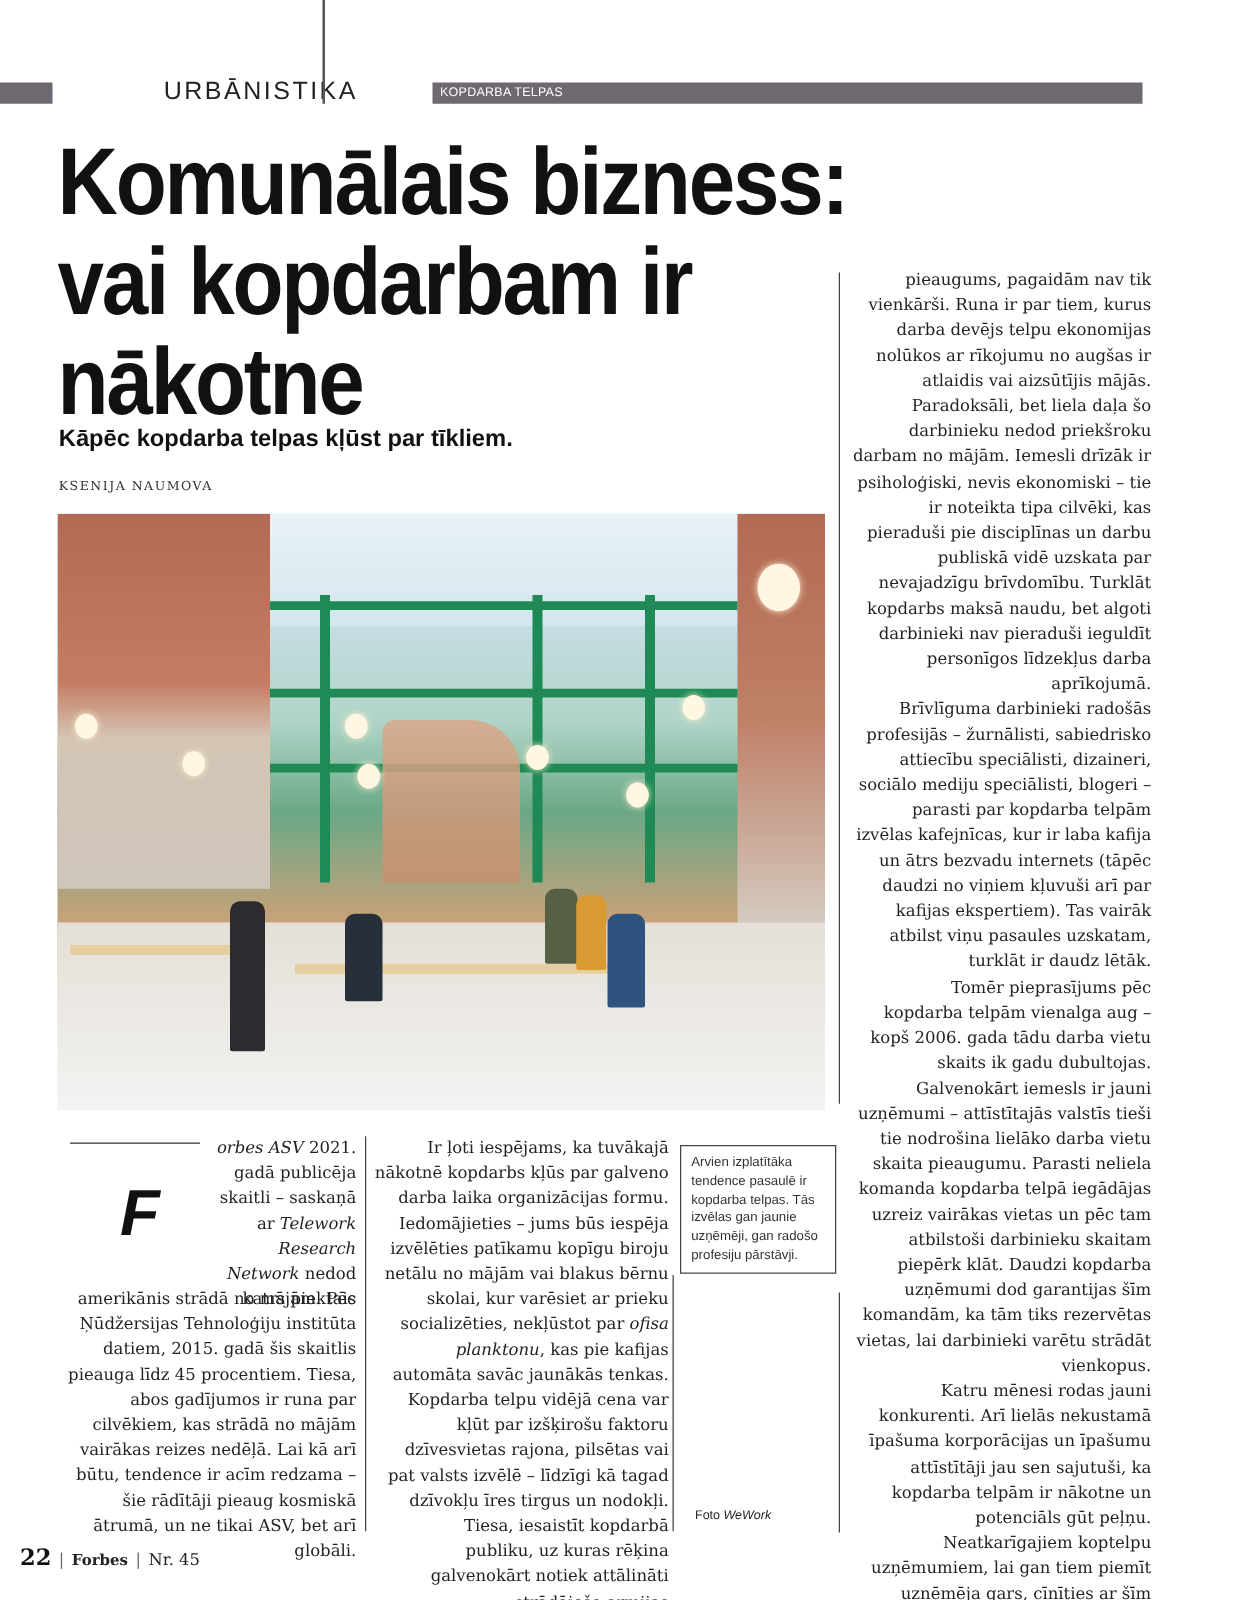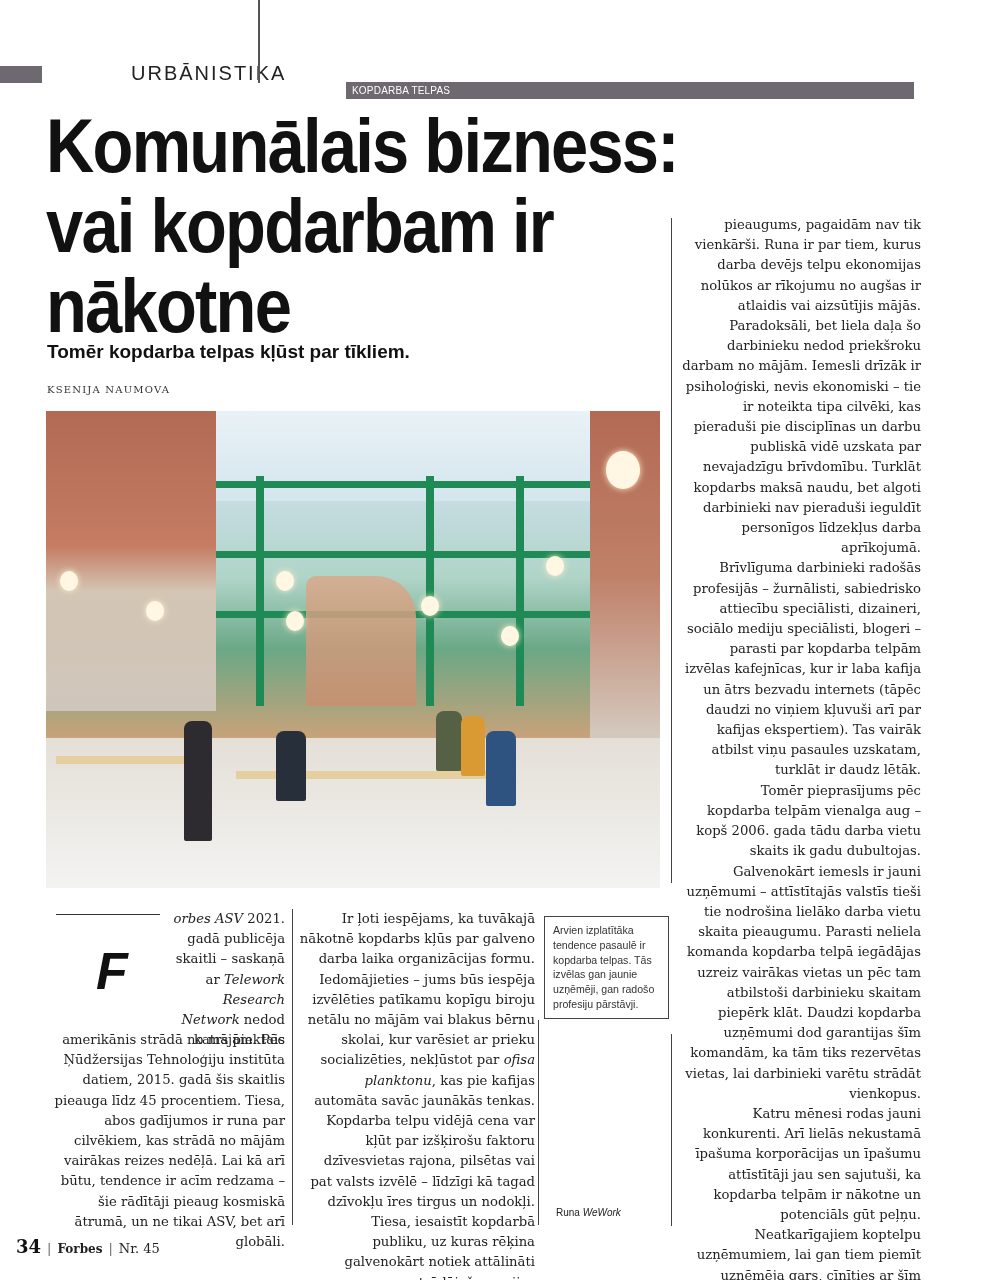--- a/index.html
+++ b/index.html
@@ -5,21 +5,21 @@
   * { box-sizing: border-box; margin: 0; padding: 0; }
   html, body { width: 991px; height: 1280px; background: #ffffff; overflow: hidden; }
   body { position: relative; font-family: "DejaVu Serif", serif; color: #1a1a1a; }
 
   .abs { position: absolute; }
 
   
   .bar-left { left: 0; top: 66px; width: 42px; height: 17px; background: #6e6870; }
   .section { left: 87px; top: 62px; font-family: "Liberation Sans", sans-serif; font-size: 20px; letter-spacing: 2px; color: #222; margin-left: 44px; }
   .top-rule { left: 258px; top: 0; width: 2px; height: 83px; background: #555; }
-  .bar-right { left: 346px; top: 82px; width: 568px; height: 17px; background: #6e6870; }
+  .bar-right { left: 346px; top: 66px; width: 568px; height: 17px; background: #6e6870; }
   .bar-right span { display: block; color: #fff; font-family: "Liberation Sans", sans-serif; font-size: 10px; line-height: 17px; padding-left: 6px; letter-spacing: 0.2px; }
 
   
   .title { left: 46px; top: 106px; width: 720px; font-family: "Liberation Sans", sans-serif; font-weight: bold; font-size: 76px; line-height: 80px; letter-spacing: -2px; color: #111; }
   .title div { white-space: nowrap; transform: scaleX(0.88); transform-origin: left center; }
   .subtitle { left: 47px; top: 341px; font-family: "Liberation Sans", sans-serif; font-weight: bold; font-size: 19px; color: #111; }
   .author { left: 47px; top: 384px; font-family: "DejaVu Serif", serif; font-size: 10px; letter-spacing: 1.2px; color: #333; }
 
   
   .photo { left: 46px; top: 411px; width: 614px; height: 477px; overflow: hidden;
@@ -68,21 +68,21 @@
 <div class="abs top-rule"></div>
 <div class="abs bar-right">
   <span>KOPDARBA TELPAS</span>
 </div>
 
 <h1 class="abs title">
   <div>Komunālais bizness:</div>
   <div>vai kopdarbam ir</div>
   <div>nākotne</div>
 </h1>
-<div class="abs subtitle">Tomēr kopdarba telpas kļūst par tīkliem.</div>
+<div class="abs subtitle">Kāpēc kopdarba telpas kļūst par tīkliem.</div>
 <div class="abs author">KSENIJA NAUMOVA</div>
 
 <div class="abs photo" aria-label="WeWork coworking atrium with green steel frame, brick walls, globe lamps and people at long tables">
   <div class="glass"></div>
   <div class="wall-l"></div>
   <div class="wall-r"></div>
   <div class="beam" style="left:170px;top:70px;width:374px;"></div>
   <div class="beam" style="left:170px;top:140px;width:374px;"></div>
   <div class="beam" style="left:170px;top:200px;width:374px;"></div>
   <div class="col" style="left:210px;top:65px;height:230px;"></div>
@@ -120,33 +120,33 @@
 
 <div class="abs col-text col2">
   <p class="ind"><span>Ir ļoti iespējams, ka tuvākajā nākotnē kopdarbs kļūs par galveno darba laika organizācijas formu. Iedomājieties – jums būs iespēja izvēlēties patīkamu kopīgu biroju netālu no mājām vai blakus bērnu skolai, kur varēsiet ar prieku socializēties, nekļūstot par </span><i>ofisa planktonu</i><span>, kas pie kafijas automāta savāc jaunākās tenkas. Kopdarba telpu vidējā cena var kļūt par izšķirošu faktoru dzīvesvietas rajona, pilsētas vai pat valsts izvēlē – līdzīgi kā tagad dzīvokļu īres tirgus un nodokļi.</span></p>
   <p class="ind">Tiesa, iesaistīt kopdarbā publiku, uz kuras rēķina galvenokārt notiek attālināti strādājošo armijas</p>
 </div>
 
 <div class="rule-v" style="left:538px;top:1020px;height:205px;"></div>
 
 <div class="abs callout">Arvien izplatītāka tendence pasaulē ir kopdarba telpas. Tās izvēlas gan jaunie uzņēmēji, gan radošo profesiju pārstāvji.</div>
 <div class="abs credit">
-  <span>Runa</span>
+  <span>Foto</span>
   <i>WeWork</i>
 </div>
 
 <div class="rule-v" style="left:671px;top:218px;height:665px;"></div>
 <div class="rule-v" style="left:671px;top:1034px;height:192px;"></div>
 <div class="abs col-text col3">
   <p>pieaugums, pagaidām nav tik vienkārši. Runa ir par tiem, kurus darba devējs telpu ekonomijas nolūkos ar rīkojumu no augšas ir atlaidis vai aizsūtījis mājās. Paradoksāli, bet liela daļa šo darbinieku nedod priekšroku darbam no mājām. Iemesli drīzāk ir psiholoģiski, nevis ekonomiski – tie ir noteikta tipa cilvēki, kas pieraduši pie disciplīnas un darbu publiskā vidē uzskata par nevajadzīgu brīvdomību. Turklāt kopdarbs maksā naudu, bet algoti darbinieki nav pieraduši ieguldīt personīgos līdzekļus darba aprīkojumā.</p>
   <p class="ind">Brīvlīguma darbinieki radošās profesijās – žurnālisti, sabiedrisko attiecību speciālisti, dizaineri, sociālo mediju speciālisti, blogeri – parasti par kopdarba telpām izvēlas kafejnīcas, kur ir laba kafija un ātrs bezvadu internets (tāpēc daudzi no viņiem kļuvuši arī par kafijas ekspertiem). Tas vairāk atbilst viņu pasaules uzskatam, turklāt ir daudz lētāk.</p>
   <p class="ind">Tomēr pieprasījums pēc kopdarba telpām vienalga aug – kopš 2006. gada tādu darba vietu skaits ik gadu dubultojas. Galvenokārt iemesls ir jauni uzņēmumi – attīstītajās valstīs tieši tie nodrošina lielāko darba vietu skaita pieaugumu. Parasti neliela komanda kopdarba telpā iegādājas uzreiz vairākas vietas un pēc tam atbilstoši darbinieku skaitam piepērk klāt. Daudzi kopdarba uzņēmumi dod garantijas šīm komandām, ka tām tiks rezervētas vietas, lai darbinieki varētu strādāt vienkopus.</p>
   <p class="ind">Katru mēnesi rodas jauni konkurenti. Arī lielās nekustamā īpašuma korporācijas un īpašumu attīstītāji jau sen sajutuši, ka kopdarba telpām ir nākotne un potenciāls gūt peļņu. Neatkarīgajiem koptelpu uzņēmumiem, lai gan tiem piemīt uzņēmēja gars, cīnīties ar šīm korporācijām būs grūti.</p>
 
 </div>
 
 <div class="abs footer">
-  <span class="pg">34</span>
+  <span class="pg">22</span>
   <span class="sep">|</span>
   <span class="brand">Forbes</span>
   <span class="sep">|</span>
   <span>Nr. 45</span>
 </div>
 
 </body></html>

